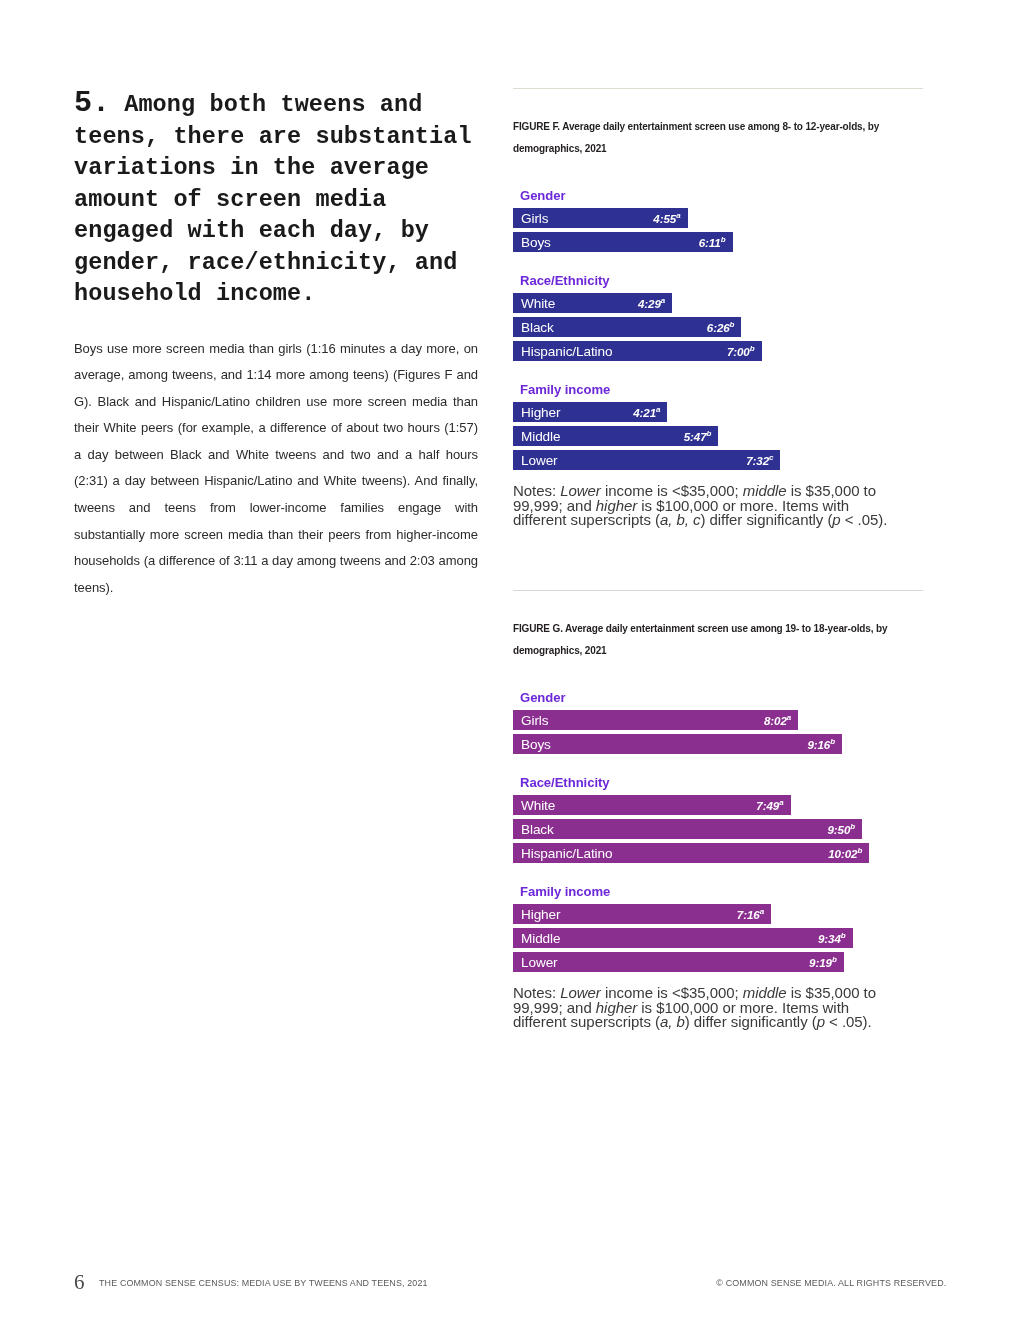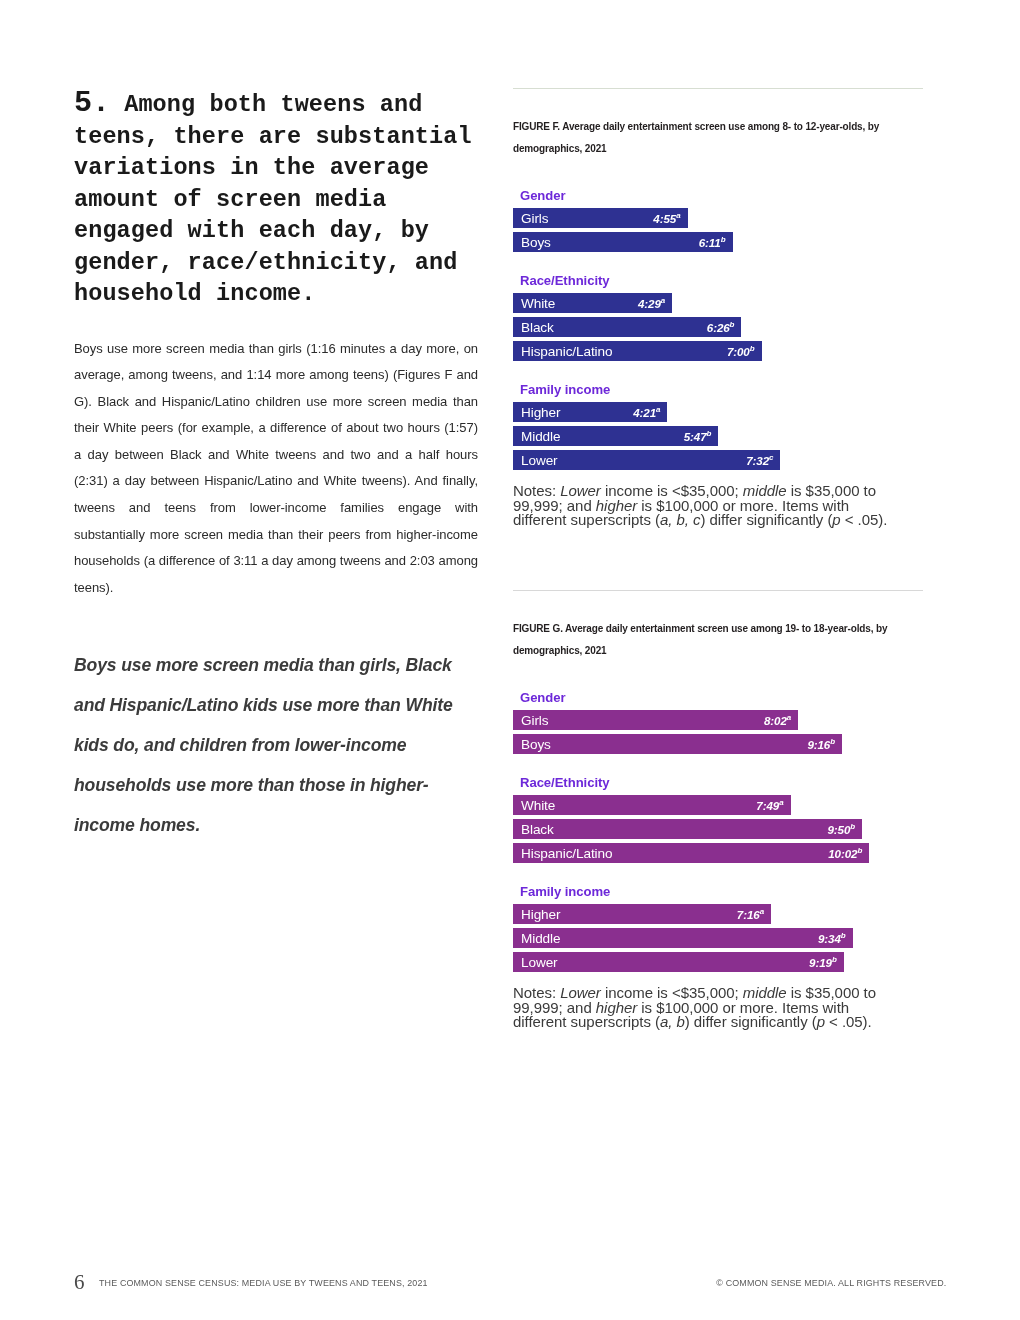--- a/index.html
+++ b/index.html
@@ -182,21 +182,20 @@
 </head>
 <body>
 
 <div class="page">
 
   <div class="left-col">
     <h1 class="headline"><span class="num">5.</span> <span>Among both tweens and teens, there are substantial variations in the average amount of screen media engaged with each day, by gender, race/ethnicity, and household income.</span></h1>
     <p class="body-par">Boys use more screen media than girls (1:16 minutes a day more, on average, among tweens, and 1:14 more among teens) (Figures F and G). Black and Hispanic/Latino children use more screen media than their White peers (for example, a difference of about two hours (1:57) a day between Black and White tweens and two and a half hours (2:31) a day between Hispanic/Latino and White tweens). And finally, tweens and teens from lower-income families engage with substantially more screen media than their peers from higher-income households (a difference of 3:11 a day among tweens and 2:03 among teens).</p>
   </div>
 
-  <div class="pullquote">Boys use more screen media than girls, Black and Hispanic/Latino kids use more than White kids do, and children from lower-income households use more than those in higher-income homes.</div>
 
   <div class="right-col">
     <div class="figure" id="figure-f-root" style="top:88px;">
         <div class="fig-rule"></div>
         <div class="fig-title">FIGURE F. Average daily entertainment screen use among 8- to 12-year-olds, by demographics, 2021</div>
         <div class="group">
           <div class="group-label">Gender</div>
           <div class="bar-row">
             <div class="bar" style="width: 174.5px; background: rgb(46, 49, 146);">
               <span class="bar-name">Girls</span>

